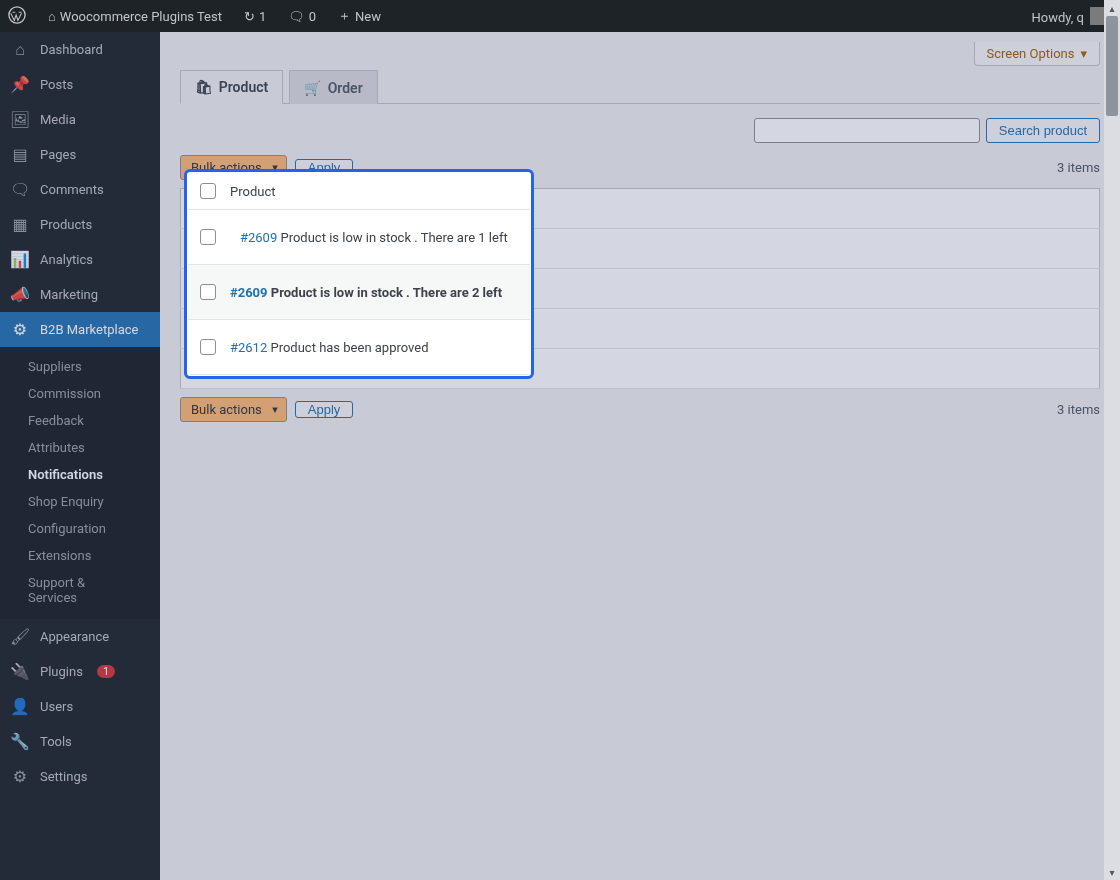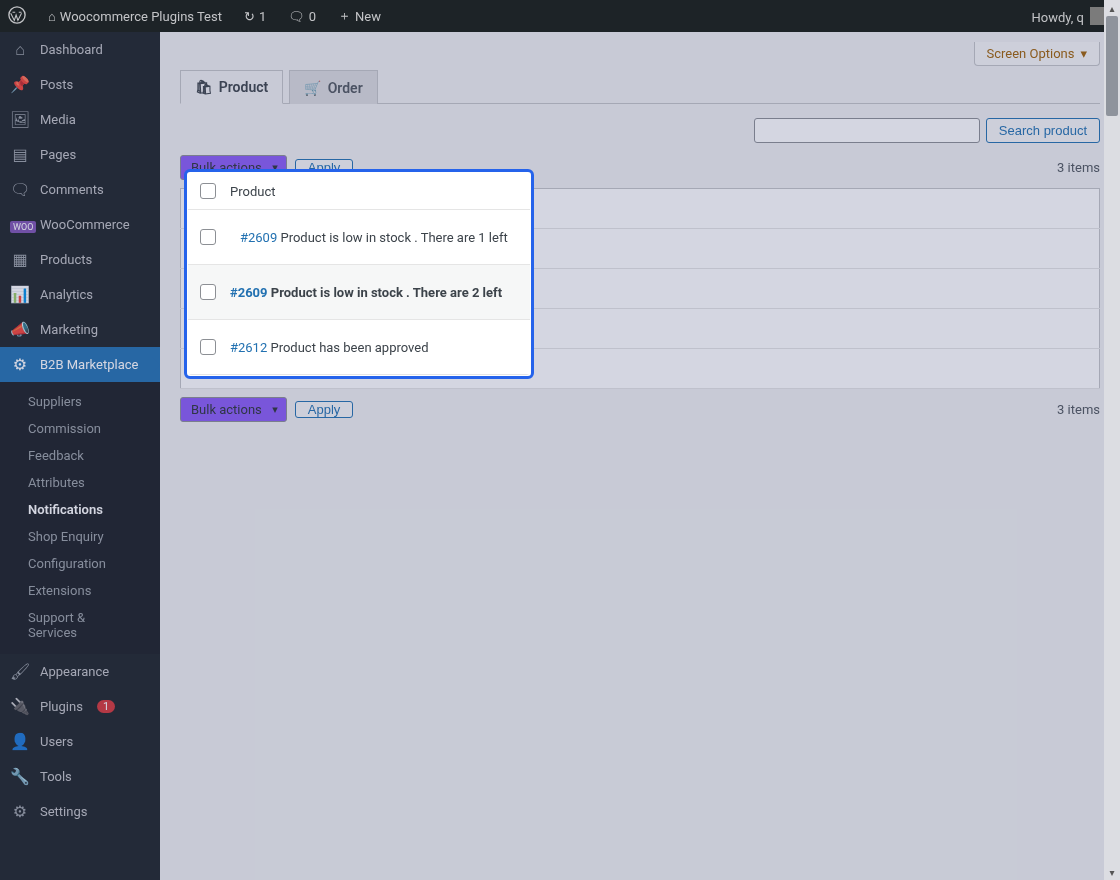--- a/index.html
+++ b/index.html
@@ -71,21 +71,21 @@
     border:1px solid #c3c4c7; border-bottom:none;
     background:#dcdcde; color:#50575e;
     padding: 8px 14px; margin-right:6px; margin-bottom:-1px;
     font-size:14px; font-weight:600; cursor:pointer;
     display:flex; align-items:center; gap:6px;
   }
   .nav-tab.active { background:#f0f0f1; color:#3c434a; border-bottom:1px solid #f0f0f1;}
   .tablenav { display:flex; align-items:center; gap:8px; margin:8px 0;}
   .tablenav-right { margin-left:auto; color:#50575e;}
   .select-btn {
-    border:1px solid #8c8f94; background:#8b5cf6; padding: 4px 24px 4px 10px; border-radius:3px;
+    border:1px solid #8c8f94; background:#fdba74; padding: 4px 24px 4px 10px; border-radius:3px;
     font-size:13px; color:#2c3338; position:relative; cursor:pointer;
   }
   .select-btn::after { content:'▾'; position:absolute; right:8px; top:5px; font-size:11px; color:#2c3338;}
   .button {
     border:1px solid #2271b1; background:#f6f7f7; color:#2271b1;
     padding: 0 12px; border-radius:3px; font-size:13px; cursor:pointer;
   }
   .search-wrap { display:flex; justify-content:flex-end; gap:6px; margin-bottom:12px;}
   .search-input { border:1px solid #8c8f94; background:#fff; padding:4px 6px; border-radius:3px; width:226px; font-size:13px;}
   
@@ -185,24 +185,20 @@
         <span class="menu-icon">🖼</span>
         <span>Media</span>
       </div>
       <div class="menu-item">
         <span class="menu-icon">▤</span>
         <span>Pages</span>
       </div>
       <div class="menu-item">
         <span class="menu-icon">🗨</span>
         <span>Comments</span>
-      </div>
-      <div class="menu-item">
-        <span class="menu-icon"><span class="woo-badge">WOO</span></span>
-        <span>WooCommerce</span>
       </div>
       <div class="menu-item">
         <span class="menu-icon">▦</span>
         <span>Products</span>
       </div>
       <div class="menu-item">
         <span class="menu-icon">📊</span>
         <span>Analytics</span>
       </div>
       <div class="menu-item">

